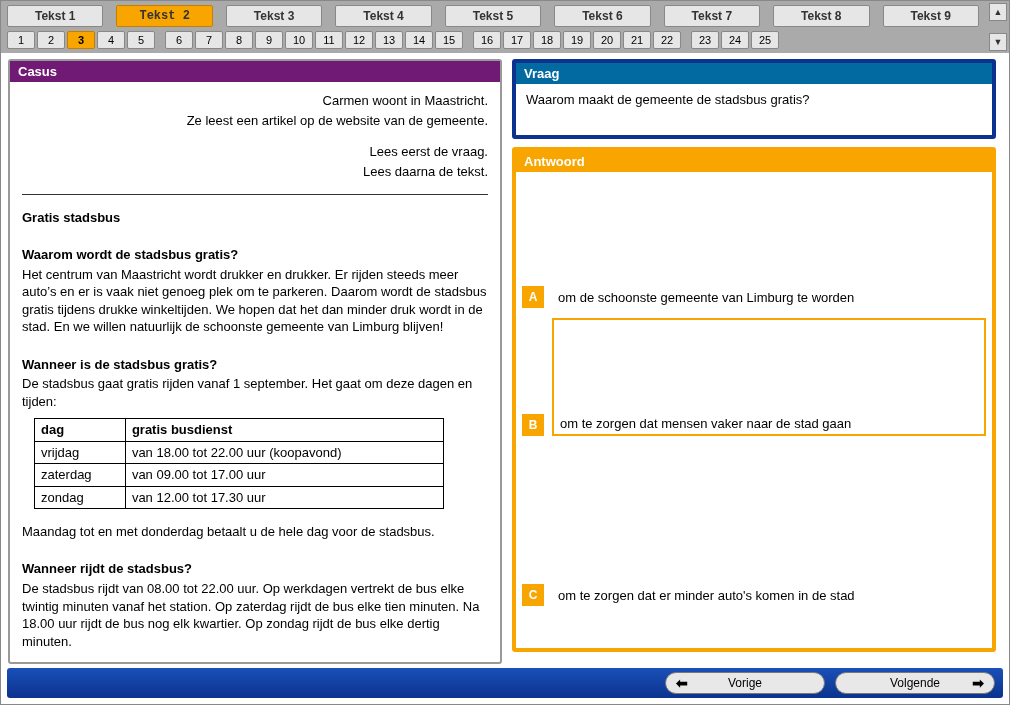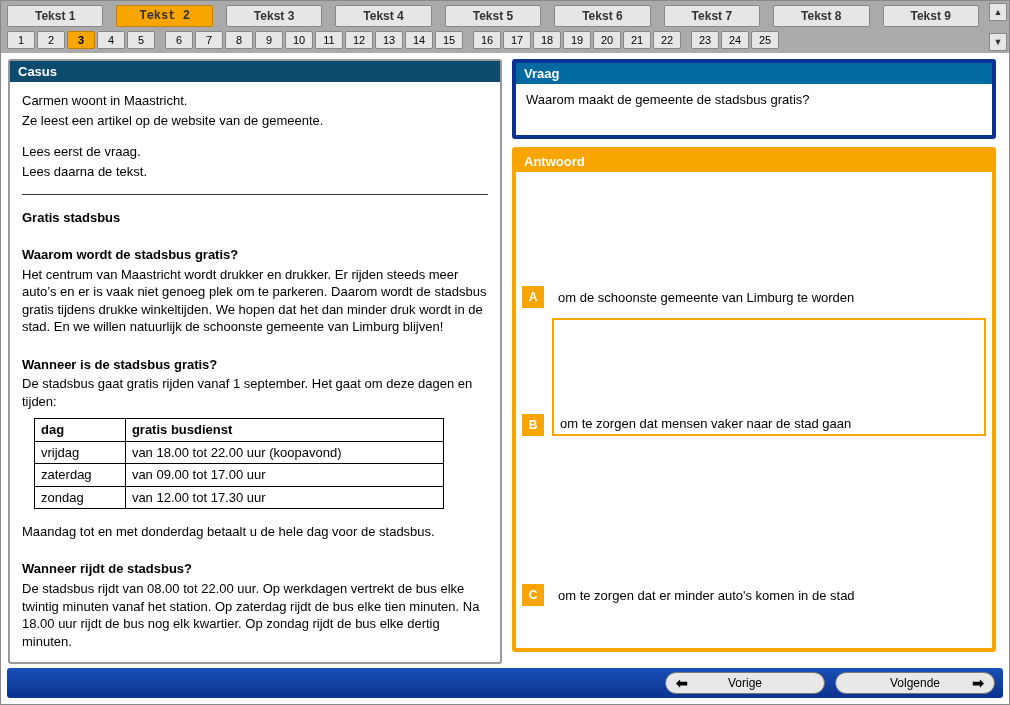--- a/index.html
+++ b/index.html
@@ -115,35 +115,35 @@
     display: flex;
     flex-direction: column;
   }
   .panel-header {
     color: #fff;
     font-weight: bold;
     padding: 3px 8px;
     font-size: 13px;
   }
   .panel.grey { border-color: #999; }
-  .panel.grey .panel-header { background: #0c4a6e; }
+  .panel.grey .panel-header { background: #701a75; }
   .panel.blue { border-color: #0b328e; border-width:4px; }
   .panel.blue .panel-header { background: #0369a1; }
   .panel.orange { border-color: #f9a500; border-width:4px; }
   .panel.orange .panel-header { background: #f9a500; }
 
   .casus-body {
     padding: 10px 12px;
     font-size: 13px;
     line-height: 1.35;
     overflow: hidden;
     flex: 1;
   }
   .casus-body p { margin: 0 0 2px 0; }
-  .casus-body .block { margin-bottom: 14px; }
+  .casus-body .block { margin-bottom: 14px; text-align: right; }
   .casus-body hr { border: none; border-top: 1px solid #333; margin: 6px 0 14px 0; }
   .casus-body strong { font-weight: bold; }
 
   table.bus {
     border-collapse: collapse;
     margin: 8px 0 14px 12px;
     width: 410px;
   }
   table.bus th, table.bus td {
     border: 1px solid #000;

